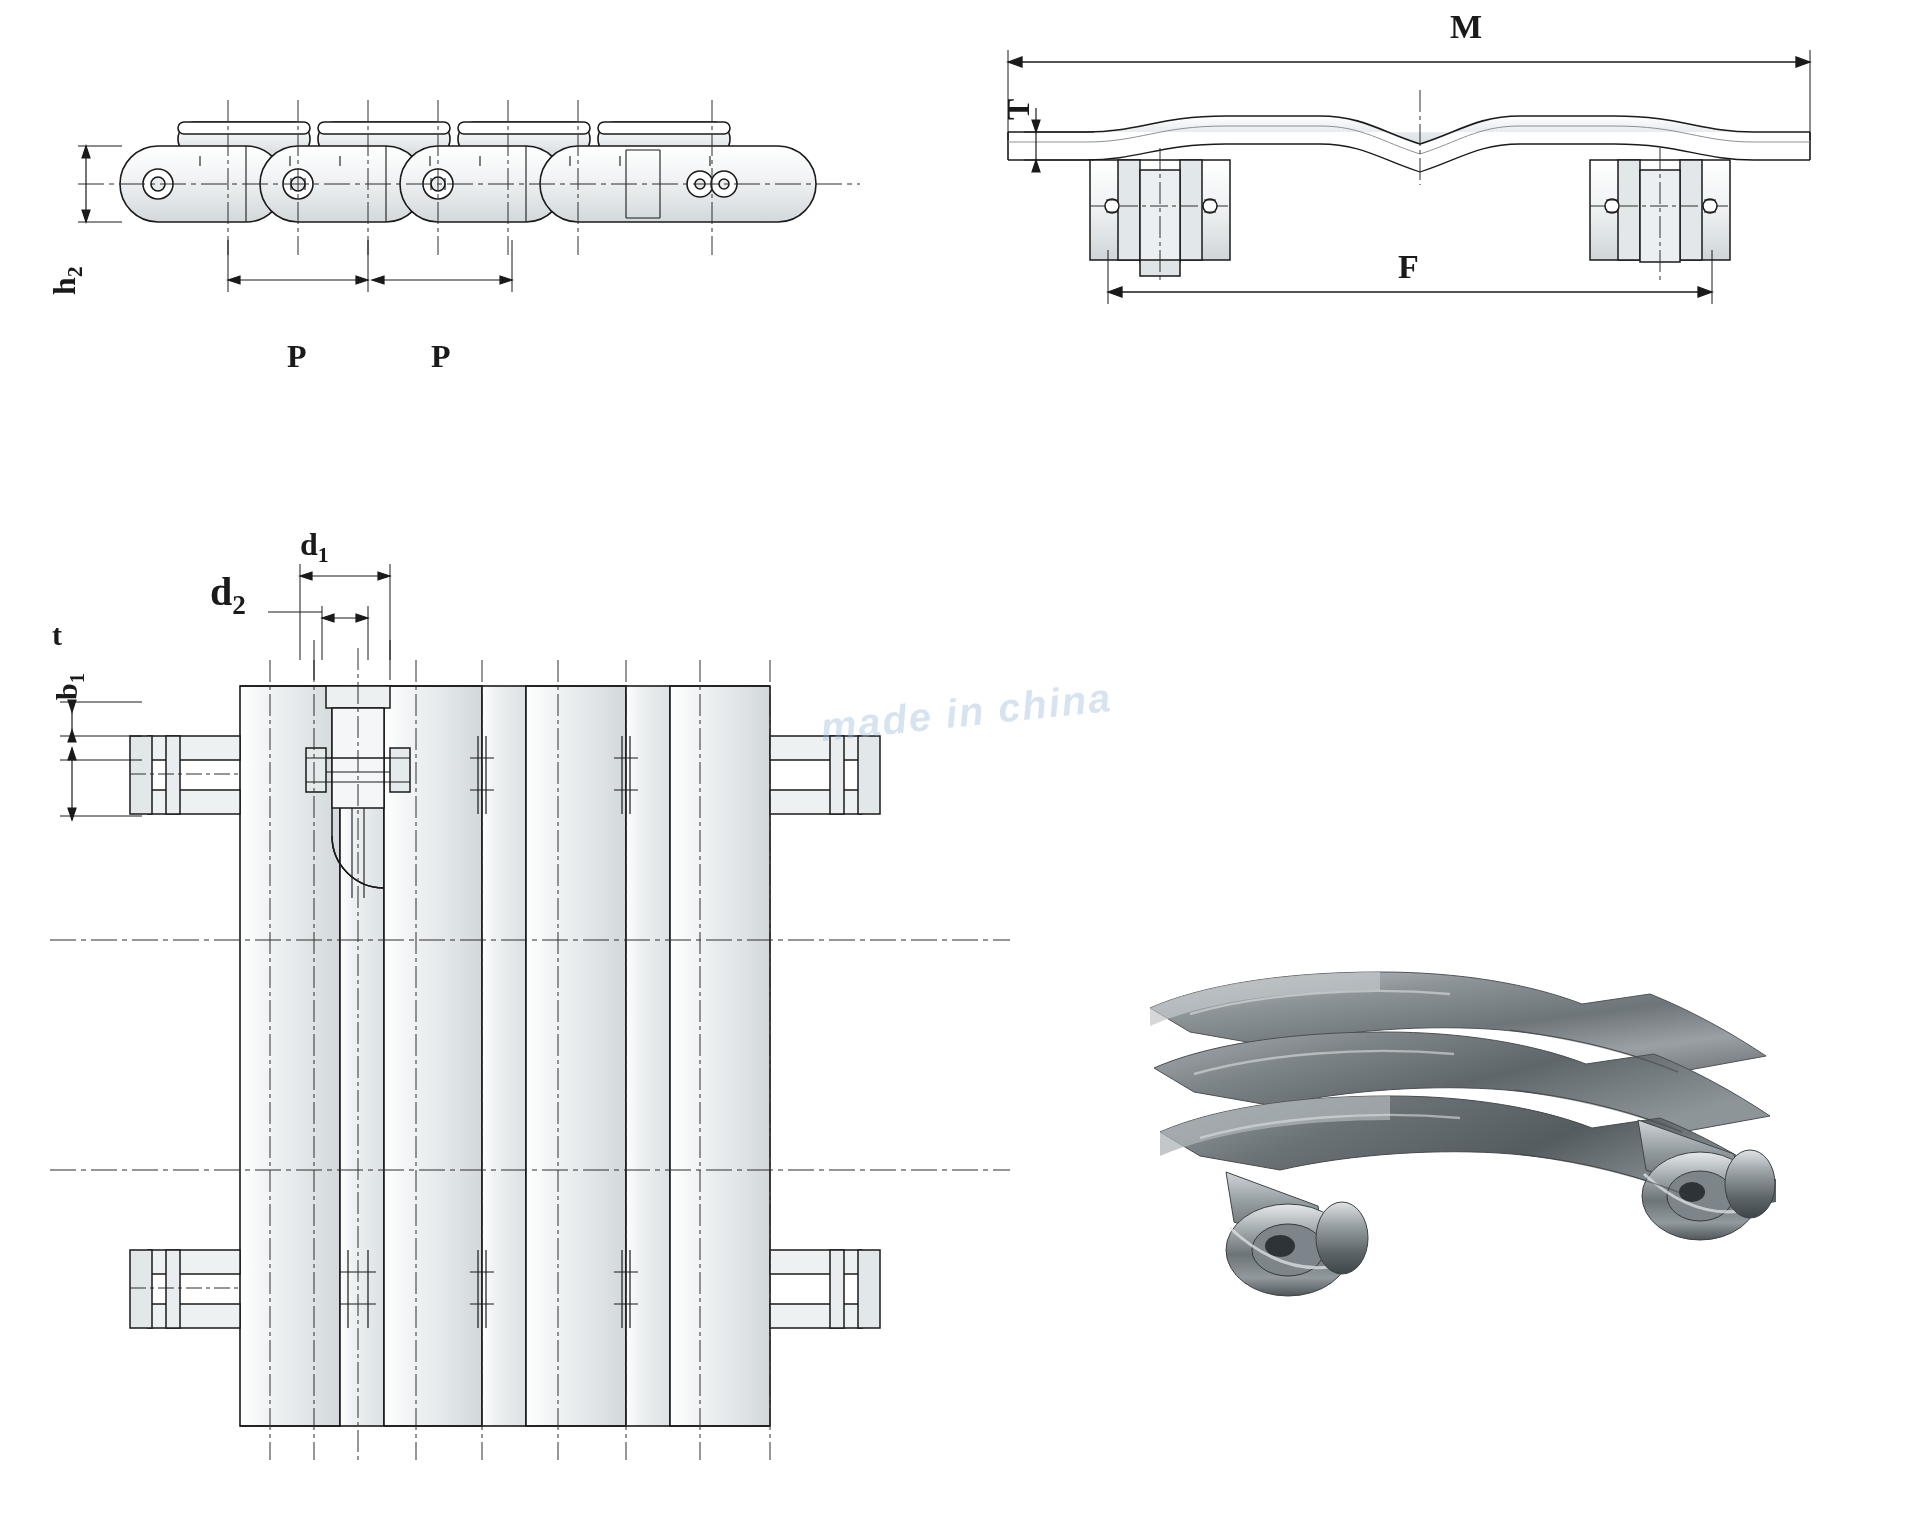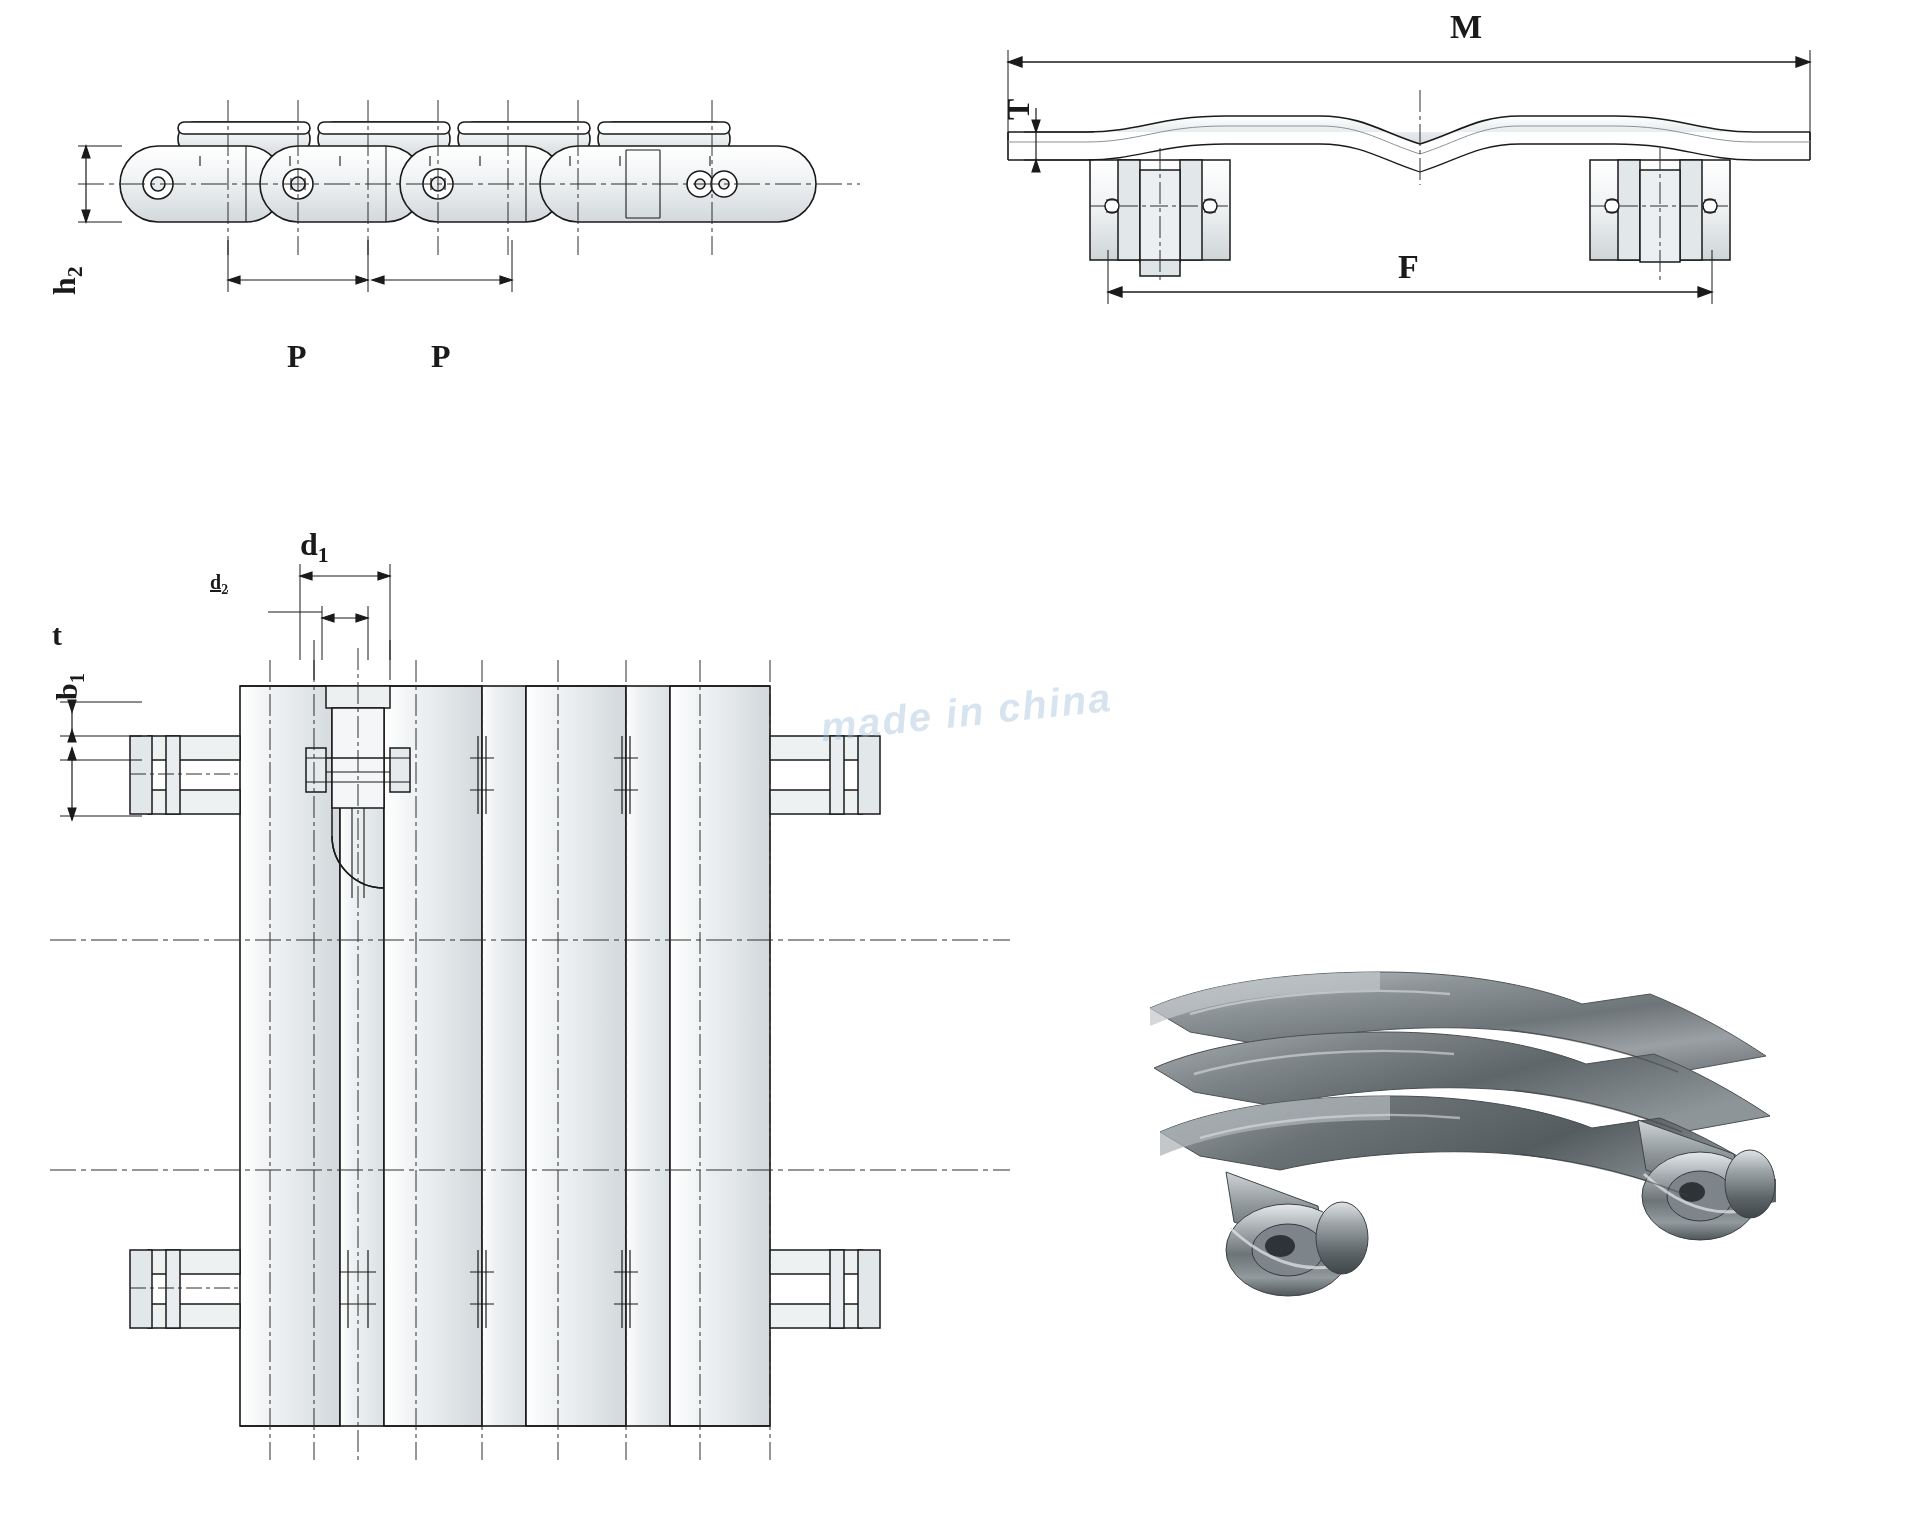--- a/index.html
+++ b/index.html
@@ -397,21 +397,21 @@
         <polygon points="62,78 74,74 74,82"></polygon>
         <polygon points="108,78 96,74 96,82"></polygon>
         <line x1="62" y1="66" x2="62" y2="120" stroke-width="1"></line>
         <line x1="108" y1="66" x2="108" y2="120" stroke-width="1"></line>
 
         <line x1="8" y1="72" x2="62" y2="72" stroke-width="1"></line>
       </g>
     </svg>
 
     <div class="lbl" style="left:270px; top:-112px; font-size:32px;"><span>d</span><span class="sub">1</span></div>
-    <div class="lbl" style="left:180px; top:-68px; font-size:20px;text-decoration:underline;"><span>d</span><span class="sub">2</span></div>
+    <div class="lbl" style="left:180px; top:-68px; font-size:40px;"><span>d</span><span class="sub">2</span></div>
     <div class="lbl" style="left:22px; top:-20px; font-size:30px;">
       <span>t</span>
     </div>
     <div class="lbl" style="left:22px; top:60px; font-size:30px;">
       <span class="rot" style="display:inline-block;"><span>b</span><span class="sub">1</span></span>
     </div>
   </div>
 
   <div class="photo-wrap" style="left:1130px; top:960px; width:730px; height:420px;">
     <svg width="730" height="420" viewBox="0 0 730 420">

